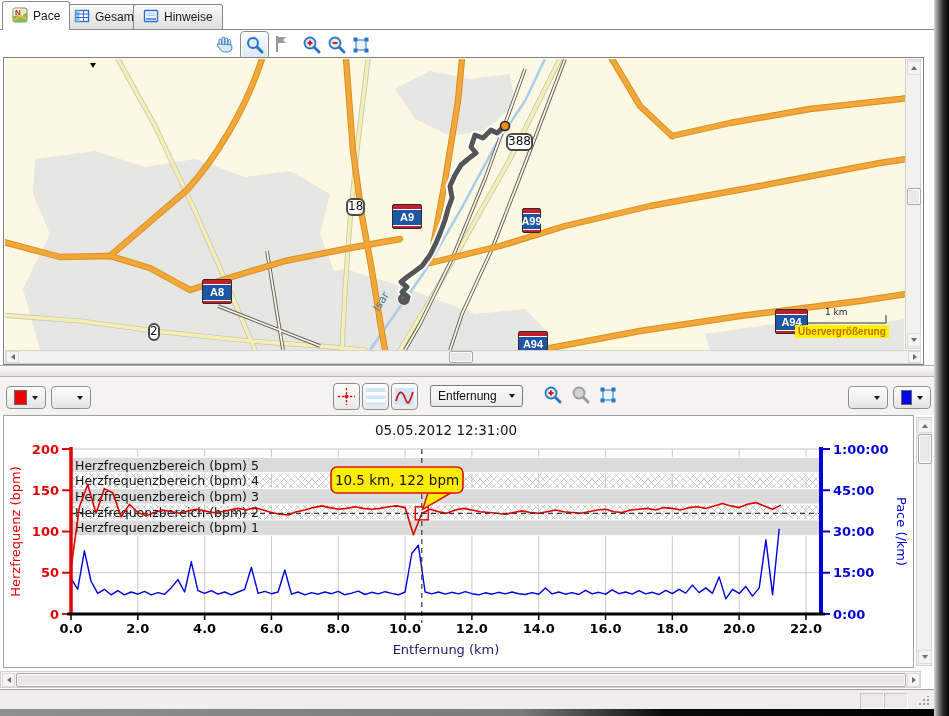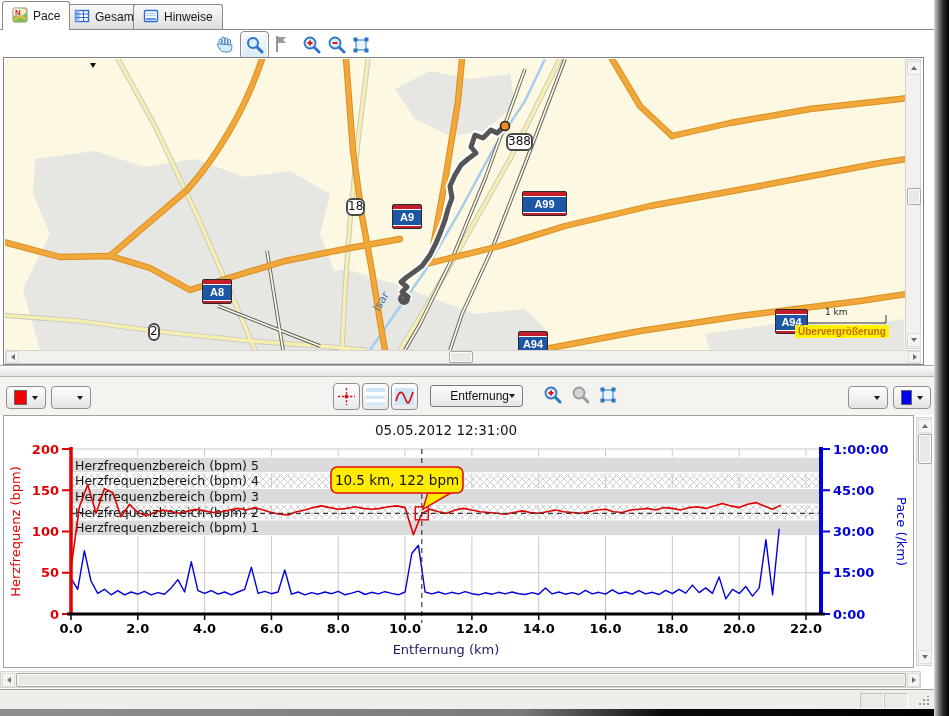--- a/index.html
+++ b/index.html
@@ -30,21 +30,21 @@
   .t-dn{width:0;height:0;border-left:3.5px solid transparent;border-right:3.5px solid transparent;border-top:4.5px solid #6E6E6E}
   .t-lf{width:0;height:0;border-top:3.5px solid transparent;border-bottom:3.5px solid transparent;border-right:4.5px solid #6E6E6E}
   .t-rt{width:0;height:0;border-top:3.5px solid transparent;border-bottom:3.5px solid transparent;border-left:4.5px solid #6E6E6E}
   
   .splitter{left:0;top:365px;width:934px;height:12px;background:linear-gradient(#FBFBFA,#E3E2DE);border-top:1px solid #ABAAA6;border-bottom:1px solid #B7B6B2;box-sizing:border-box}
   .charttoolbar{left:0;top:377px;width:934px;height:38px;background:#F4F3F0}
   .dd{position:absolute;height:23px;border:1px solid #8F8F8F;border-radius:4px;background:linear-gradient(#FEFEFE,#E4E4E4);display:flex;align-items:center;gap:5px;padding:0 7px;box-sizing:border-box}
   .swatch{width:15px;height:13px;border:1px solid #666}
   .caret{width:0;height:0;border-left:3.5px solid transparent;border-right:3.5px solid transparent;border-top:4px solid #1a1a1a}
   .tgl{position:absolute;width:27px;height:27px;border:1px solid #8F8F8F;border-radius:4px;background:linear-gradient(#FDFDFD,#E9E9E9);display:flex;align-items:center;justify-content:center;box-sizing:border-box}
-  .combo{position:absolute;height:22px;border:1px solid #7A7A7A;border-radius:3px;background:linear-gradient(#FDFDFD,#E7E7E7);display:flex;align-items:center;justify-content:flex-end;padding:0 7px;font-size:12px;color:#111;box-sizing:border-box}
+  .combo{position:absolute;height:22px;border:1px solid #7A7A7A;border-radius:3px;background:linear-gradient(#FDFDFD,#E7E7E7);display:flex;align-items:center;justify-content:space-between;padding:0 7px;font-size:12px;color:#111;box-sizing:border-box}
   
   .chart-panel{left:3px;top:415px;width:911px;height:253px;border:1px solid #A0A09C;background:#fff;box-sizing:border-box}
   
   .statusbar{left:0;top:689px;width:949px;height:20px;background:#EFEEEA;border-top:1px solid #9D9C98;box-sizing:border-box}
   .statuscell{position:absolute;top:3px;width:22px;height:14px;border:1px solid #C6C5C1;border-right-color:#fff;border-bottom-color:#fff;background:#EBEAE6}
   .bottomband{left:0;top:709px;width:949px;height:7px;background:linear-gradient(to right,#8F8F8F 0%,#7A7A7A 55%,#0A0A0A 70%,#000 100%)}
   .rightband{left:934px;top:0;width:15px;height:716px;background:linear-gradient(to right,#D8D8D8 0%,#8A8A8A 25%,#2E2E2E 60%,#000 100%)}
 </style>
 </head>
 <body>
@@ -215,21 +215,21 @@
       </g>
     </svg>
 
     
     <div class="shield" style="left:197px;top:220px">
         <span>A8</span>
       </div>
     <div class="shield" style="left:387px;top:145px">
         <span>A9</span>
       </div>
-    <div class="shield" style="left:517px;top:132px;width:45px">
+    <div class="shield" style="left:517px;top:149px;width:19px">
         <span>A99</span>
       </div>
     <div class="shield" style="left:770px;top:250px;width:33px">
         <span>A94</span>
       </div>
     <div class="shield" style="left:513px;top:272px">
         <span>A94</span>
       </div>
     <div class="roadlabel" style="left:341px;top:139px"><span>18</span></div>
     <div class="roadlabel" style="left:143px;top:264px"><span>2</span></div>

